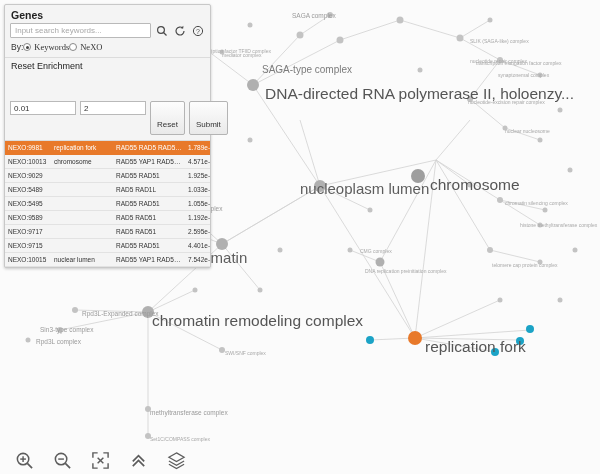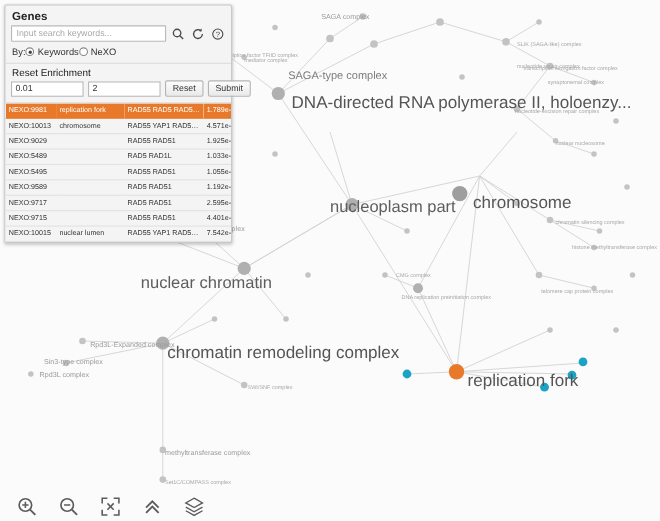--- a/index.html
+++ b/index.html
@@ -107,20 +107,21 @@
     padding: 0 6px 5px 6px;
     gap: 0;
     font-size: 8.5px;
     color: #333;
   }
   .radio-item {
     display: flex;
     align-items: center;
     gap: 3px;
     cursor: pointer;
+    font-family: Liberation Serif, serif;
   }
   .radio {
     width: 8px; height: 8px;
     border-radius: 50%;
     border: 1px solid #888;
     background: #fff;
     display: inline-block;
     position: relative;
     box-sizing: border-box;
   }
@@ -146,38 +147,38 @@
     background: #fff;
     font-size: 8px;
     font-family: "Liberation Sans", sans-serif;
     color: #333;
     padding: 2px 3px;
     box-sizing: border-box;
     resize: none;
   }
   .params-row {
     display: flex;
-    align-items: center;
     padding: 0 5px 5px 5px;
     gap: 4px;
+    margin-top: 28px;
   }
   .param-input {
     height: 14px;
     border: 1px solid #b9b9b9;
     background: #fff;
     font-size: 8px;
     padding: 0 3px;
     color: #333;
     box-sizing: border-box;
   }
   #pvalue-input { width: 66px; }
   #count-input { width: 66px; }
   .btn {
     height: 15px;
-    padding: 0 6px;
+    padding: 16px 6px;
     font-size: 8px;
     background: linear-gradient(#fdfdfd,#e9e9e9);
     border: 1px solid #b4b4b4;
     border-radius: 2px;
     color: #333;
     cursor: pointer;
     line-height: 13px;
     box-sizing: border-box;
   }
   
@@ -360,21 +361,21 @@
         <div class="net-label tiny" style="left: 470px; top: 38px;">SLIK (SAGA-like) complex</div>
         <div class="net-label tiny" style="left: 470px; top: 58px;">nucleotide repair complex</div>
         <div class="net-label tiny" style="left: 196px; top: 48px;">transcription factor TFIID complex</div>
         <div class="net-label tiny" style="left: 222px; top: 52px;">mediator complex</div>
         <div class="net-label mid" style="left: 262px; top: 64px;">SAGA-type complex</div>
         <div class="net-label tiny" style="left: 476px; top: 60px;">transcription elongation factor complex</div>
         <div class="net-label tiny" style="left: 498px; top: 72px;">synaptonemal complex</div>
         <div class="net-label xbig" style="left: 265px; top: 85px;">DNA-directed RNA polymerase II, holoenzy...</div>
         <div class="net-label tiny" style="left: 468px; top: 99px;">nucleotide-excision repair complex</div>
         <div class="net-label tiny" style="left: 505px; top: 128px;">nuclear nucleosome</div>
-        <div class="net-label big" style="left: 300px; top: 180px;">nucleoplasm part</div>
+        <div class="net-label big" style="left: 300px; top: 180px;">nucleoplasm lumen</div>
         <div class="net-label xbig" style="left: 430px; top: 176px;">chromosome</div>
         <div class="net-label tiny" style="left: 505px; top: 200px;">chromatin silencing complex</div>
         <div class="net-label tiny" style="left: 520px; top: 222px;">histone methyltransferase complex</div>
         <div class="net-label small" style="left: 100px; top: 205px;">H4/H2A histone acetyltransferase complex</div>
         <div class="net-label tiny" style="left: 360px; top: 248px;">CMG complex</div>
         <div class="net-label big" style="left: 128px; top: 249px;">nuclear chromatin</div>
         <div class="net-label tiny" style="left: 492px; top: 262px;">telomere cap protein complex</div>
         <div class="net-label tiny" style="left: 365px; top: 268px;">DNA replication preinitiation complex</div>
         <div class="net-label small" style="left: 82px; top: 310px;">Rpd3L-Expanded complex</div>
         <div class="net-label xbig" style="left: 152px; top: 312px;">chromatin remodeling complex</div>

